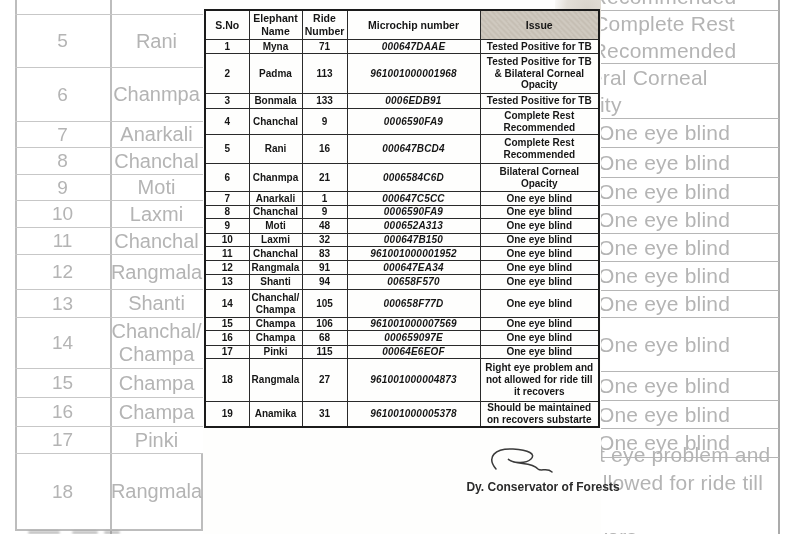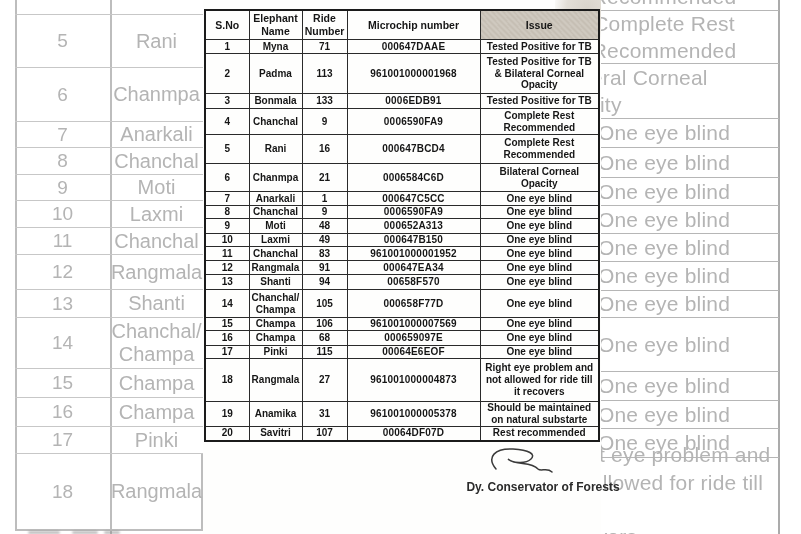--- a/index.html
+++ b/index.html
@@ -35,21 +35,21 @@
     position:absolute;left:1px;top:9px;border-collapse:collapse;
     border:2px solid #1b1b1b;table-layout:fixed;width:394px;
     color:#161616;font-weight:bold;
   }
   table.report th, table.report td{
     border:1px solid #2a2a2a;padding:0 2px;text-align:center;vertical-align:middle;
     overflow:hidden;
   }
   table.report th{font-size:10.5px;line-height:1.2;}
   table.report td{font-size:10px;line-height:1.18;}
-  td.c3{letter-spacing:.2px;}
+  td.c3{letter-spacing:.2px;font-style:italic;}
   td.ra{text-align:right;padding-right:1px;}
   td.la{text-align:left;padding-left:2px;margin-left:39px;}
   th.issue-h{
     background:repeating-linear-gradient(47deg,#cfc9bf 0px,#cfc9bf 2px,#c6bfb4 2px,#c6bfb4 4px);
     margin-left:27px;
   }
   
   .sig{position:absolute;left:258px;top:444px;width:164px;text-align:center;color:#2b2b2b;}
   .sig svg{display:block;margin:0 auto 1px auto;transform:translateX(-24px);}
   .sig-line{font-size:12px;font-weight:bold;line-height:1.35;}
@@ -287,21 +287,21 @@
         <tr style="height: 15px;">
           <td class="c0">9</td>
           <td class="c1">Moti</td>
           <td class="c2">48</td>
           <td class="c3">000652A313</td>
           <td class="c4">One eye blind</td>
         </tr>
         <tr style="height: 13px;">
           <td class="c0">10</td>
           <td class="c1">Laxmi</td>
-          <td class="c2">49</td>
+          <td class="c2">32</td>
           <td class="c3">000647B150</td>
           <td class="c4">One eye blind</td>
         </tr>
         <tr style="height: 14px;">
           <td class="c0">11</td>
           <td class="c1">Chanchal</td>
           <td class="c2">83</td>
           <td class="c3">961001000001952</td>
           <td class="c4">One eye blind</td>
         </tr>
@@ -352,28 +352,21 @@
           <td class="c1">Rangmala</td>
           <td class="c2 ra">27</td>
           <td class="c3">961001000004873</td>
           <td class="c4 la">Right eye problem and not allowed for ride till it recovers</td>
         </tr>
         <tr style="height: 24px;">
           <td class="c0">19</td>
           <td class="c1">Anamika</td>
           <td class="c2 ra">31</td>
           <td class="c3">961001000005378</td>
-          <td class="c4 la">Should be maintained on natural substarte</td>
-        </tr>
-        <tr style="height: 15px;">
-          <td class="c0">20</td>
-          <td class="c1">Savitri</td>
-          <td class="c2 ra">107</td>
-          <td class="c3">00064DF07D</td>
-          <td class="c4">Rest recommended</td>
+          <td class="c4 la">Should be maintained on recovers substarte</td>
         </tr>
       </tbody>
   </table>
 
   <div class="sig">
     <svg width="74" height="34" viewBox="0 0 74 34">
       <path d="M14 25 C4 13 13 4 31 5 C47 6 54 10 49 15 C44 20 30 19 26 15 C34 22 49 17 56 25 C59 28 65 23 70 28" fill="none" stroke="#3a3a3a" stroke-width="1.5" stroke-linecap="round"></path>
     </svg>
     <div class="sig-line">Dy. Conservator of Forests</div>
   </div>

